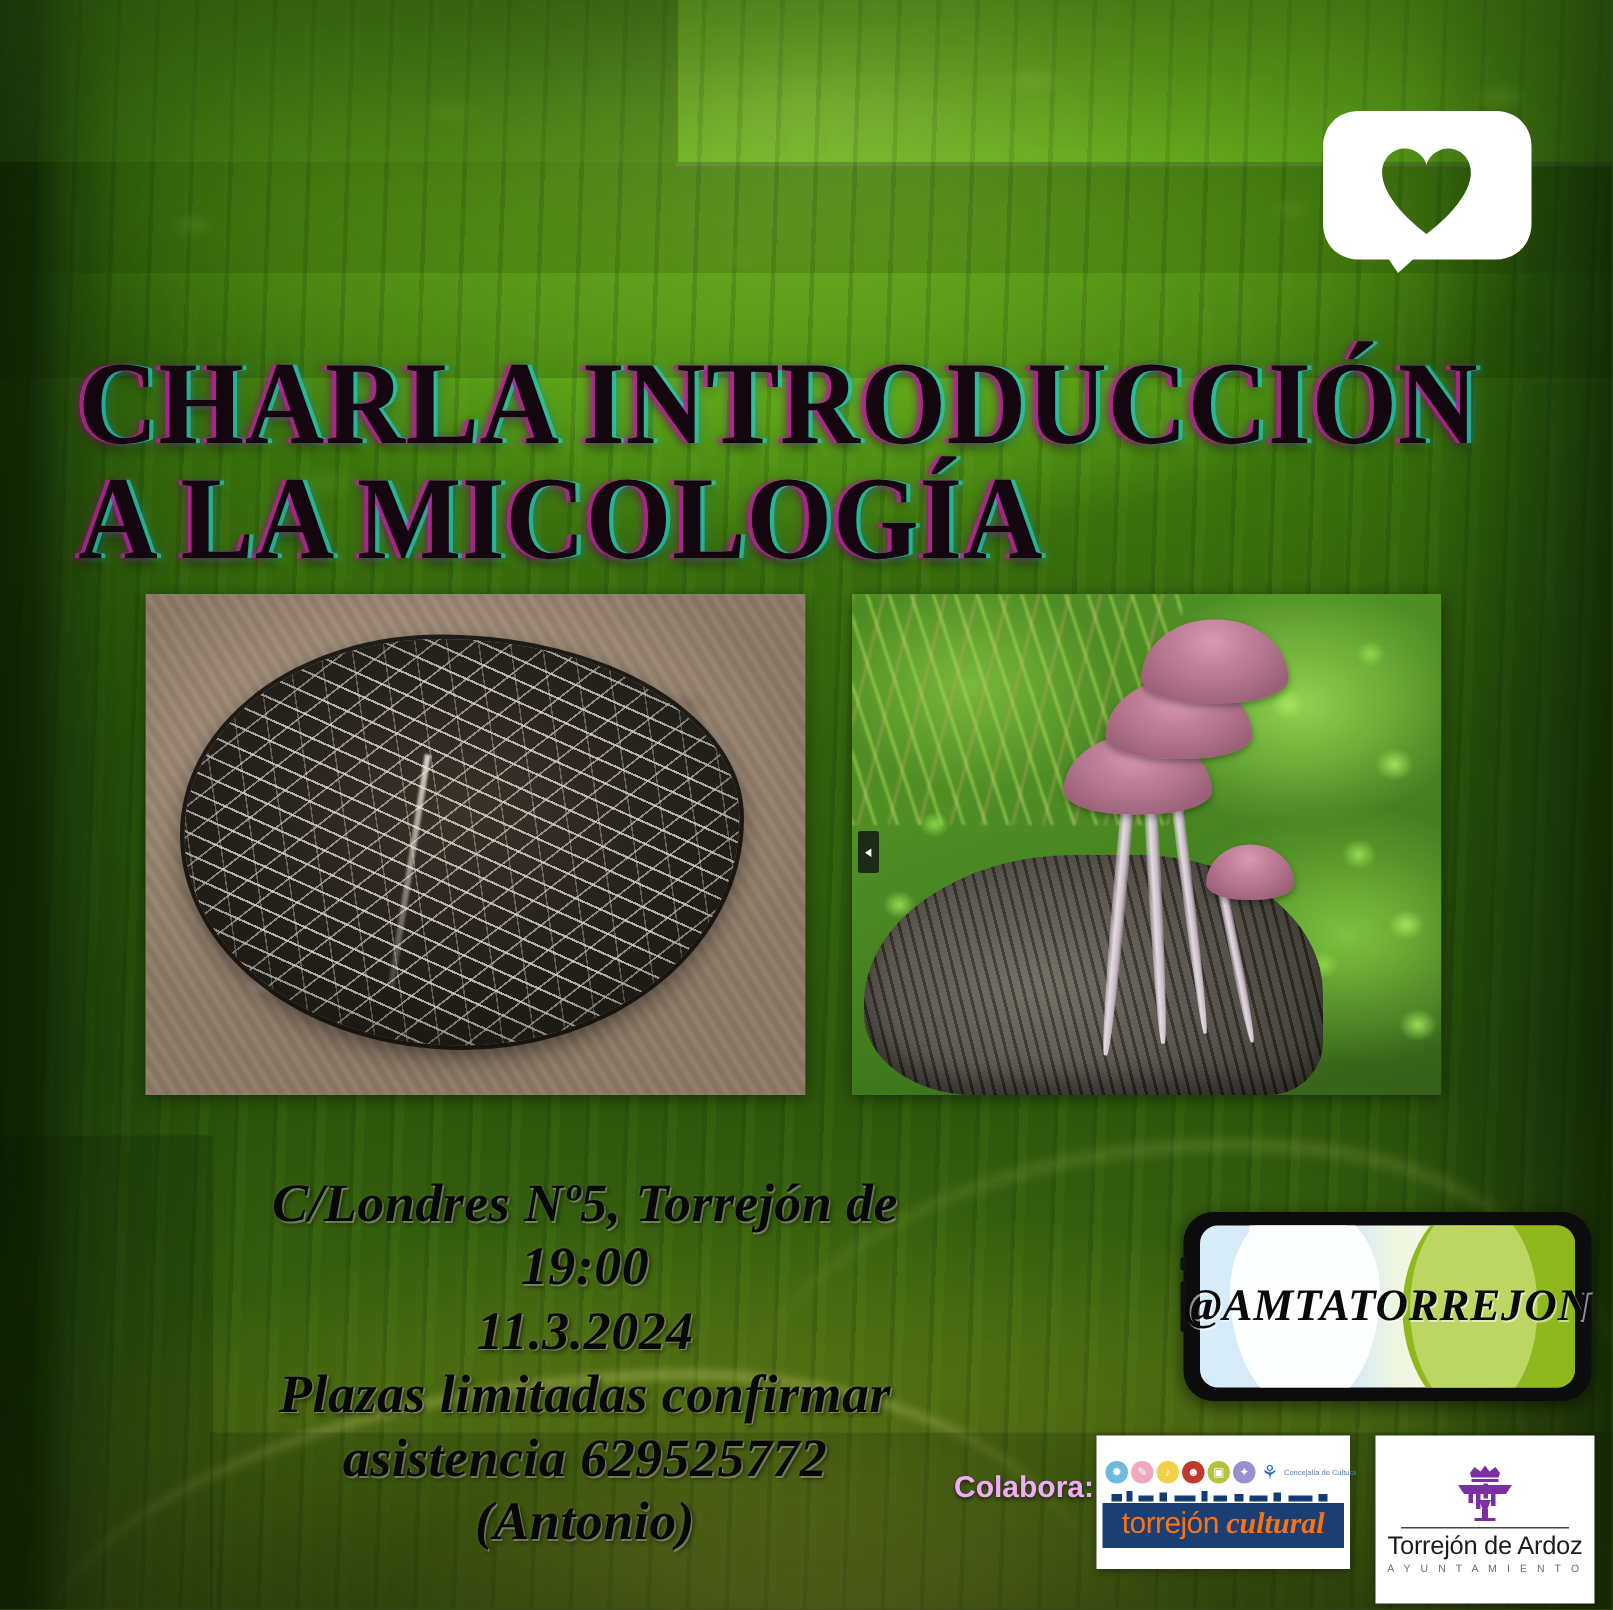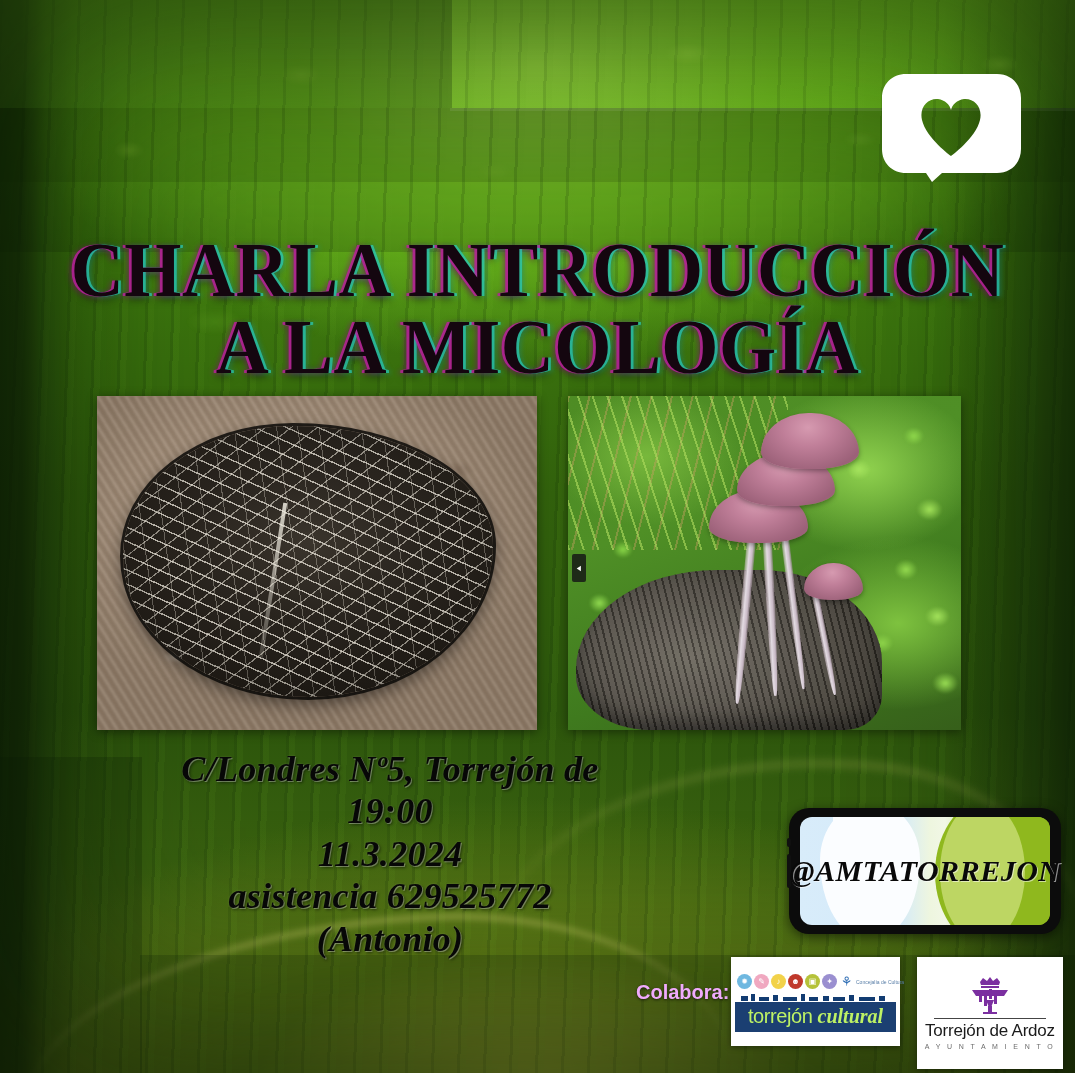--- a/index.html
+++ b/index.html
@@ -88,21 +88,21 @@
   .band-f{top:757px;left:0;width:142px;bottom:0;background:rgba(10,26,4,.22);}
   .vignette{position:absolute;inset:0;
     box-shadow:inset 0 0 170px 58px rgba(8,22,3,.62);}
 
   
   .like-bubble{position:absolute;left:880px;top:72px;width:143px;height:113px;}
 
   
   .title-wrap{
     position:absolute;left:0;right:0;top:234px;
-    text-align:center;
+    padding-left:15px;
   }
   .title-line{
     font-family:"Liberation Serif","DejaVu Serif",serif;
     font-weight:700;
     color:#14060f;
     letter-spacing:.5px;
     line-height:.92;
     margin:0;
     transform:scaleX(.93);
     text-shadow:
@@ -208,21 +208,21 @@
     font-weight:700;font-style:italic;
     color:#070707;
     font-size:36px;line-height:1.18;
     letter-spacing:.3px;
     text-shadow:
       1px 1px 0 rgba(255,255,255,.30),
       2px 2px 3px rgba(0,0,0,.45),
       0 0 2px rgba(255,255,255,.18);
   }
   .info p{margin:0;}
-  .info .ln-addr{font-size:36px;}
+  .info .ln-addr{font-size:36px;margin-top:33px;}
 
   
   .phone{
     position:absolute;left:789px;top:808px;width:272px;height:126px;
     background:#0c0c0c;border-radius:20px;
     box-shadow:0 3px 12px rgba(0,0,0,.55);
   }
   .phone-screen{
     position:absolute;left:11px;top:9px;right:11px;bottom:9px;
     border-radius:12px;overflow:hidden;
@@ -273,21 +273,21 @@
         linear-gradient(#123c72,#123c72) 22px 4px/10px 4px no-repeat,
         linear-gradient(#123c72,#123c72) 36px 2px/5px 6px no-repeat,
         linear-gradient(#123c72,#123c72) 46px 4px/14px 4px no-repeat,
         linear-gradient(#123c72,#123c72) 64px 1px/4px 7px no-repeat,
         linear-gradient(#123c72,#123c72) 72px 4px/9px 4px no-repeat,
         linear-gradient(#123c72,#123c72) 86px 3px/6px 5px no-repeat,
         linear-gradient(#123c72,#123c72) 96px 4px/12px 4px no-repeat,
         linear-gradient(#123c72,#123c72) 112px 2px/5px 6px no-repeat,
         linear-gradient(#123c72,#123c72) 122px 4px/16px 4px no-repeat,
         linear-gradient(#123c72,#123c72) 142px 3px/6px 5px no-repeat;}
-  .cult-band{background:#1b3f72;color:#bef264;height:30px;display:flex;
+  .cult-band{background:#1b3f72;color:#f97316;height:30px;display:flex;
       align-items:center;justify-content:center;gap:5px;margin:1px 4px 0 4px;}
   .cult-t1{font-size:20px;letter-spacing:-.4px;font-family:"Liberation Sans",sans-serif;}
   .cult-t2{font-size:20px;font-weight:700;font-style:italic;font-family:"Liberation Serif",serif;}
   .cult-tiny{font-size:5px;color:#5a7fa8;white-space:nowrap;}
 
   .logo-ayto{
     position:absolute;left:917px;top:957px;width:146px;height:112px;
     background:#fff;box-shadow:0 1px 6px rgba(0,0,0,.4);
     display:flex;flex-direction:column;align-items:center;justify-content:center;
   }
@@ -365,20 +365,21 @@
           <path fill="#ffffff" d="M7,1 L7,9 L1,5 Z"></path>
         </svg>
       </div>
     </div>
   </div>
 
   <div class="info">
     <p class="ln-addr">C/Londres Nº5, Torrejón de</p>
     <p>19:00</p>
     <p>11.3.2024</p>
+    <p>Plazas limitadas confirmar</p>
     <p>asistencia 629525772</p>
     <p>(Antonio)</p>
   </div>
 
   <div class="phone">
     <div class="phone-btn pb1"></div>
     <div class="phone-btn pb2"></div>
     <div class="phone-screen">
       <div class="scr-arc"></div>
       <div class="scr-arc2"></div>

